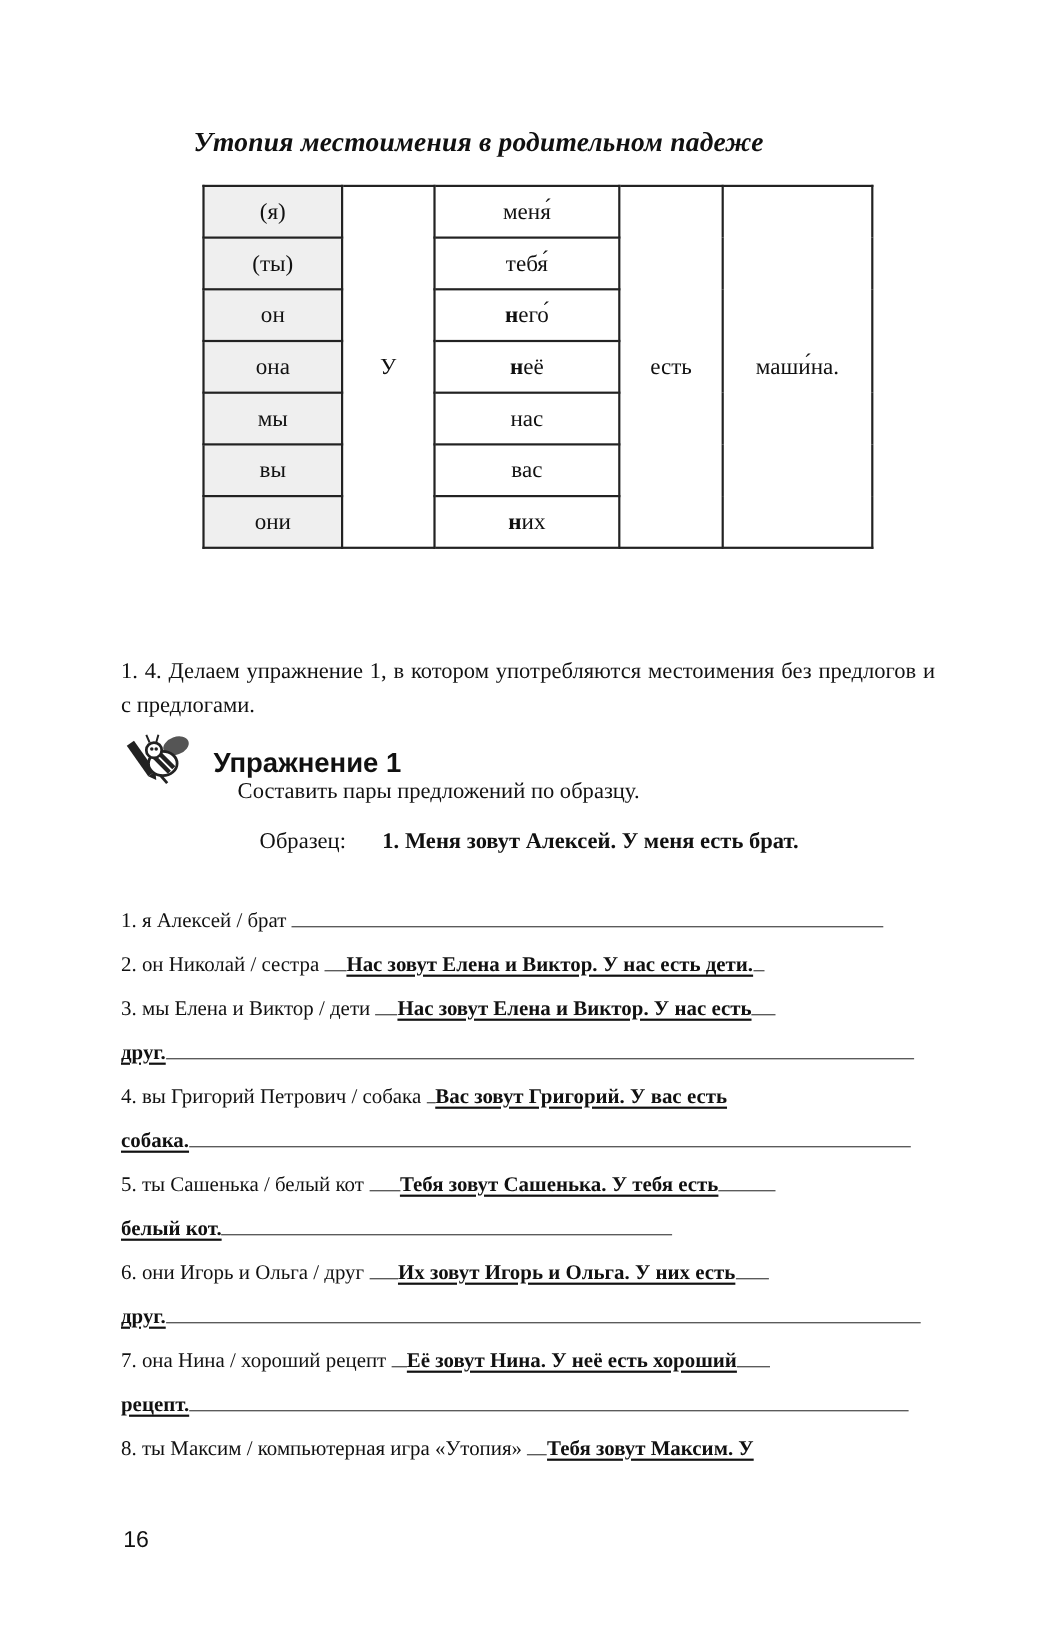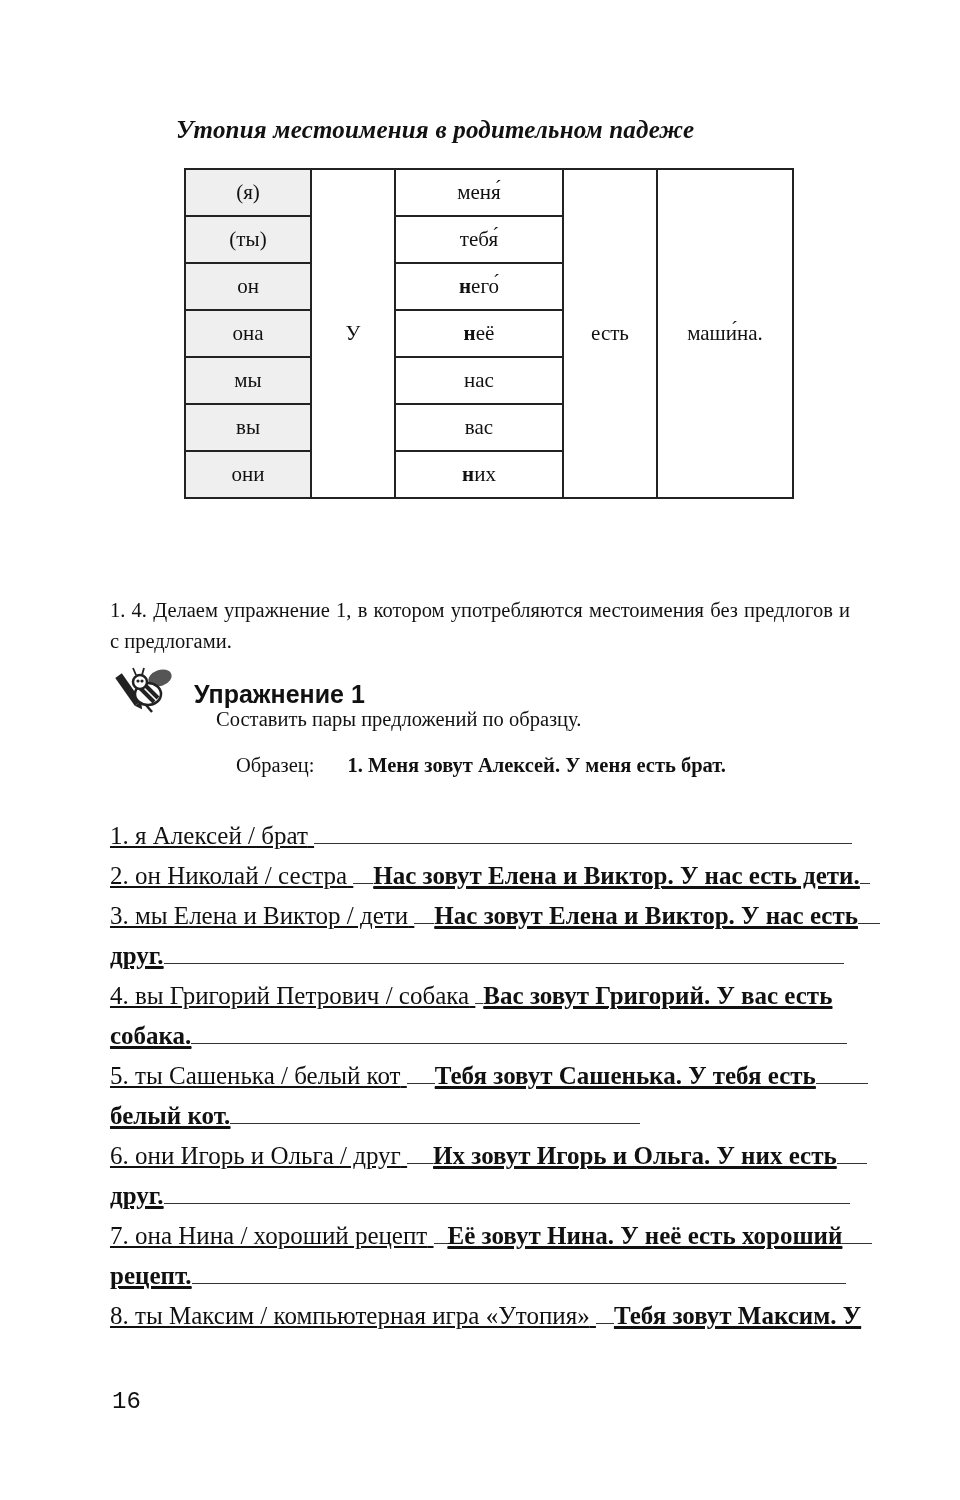--- a/index.html
+++ b/index.html
@@ -25,28 +25,28 @@
     .ex-head { position: absolute; left: 114px; top: 662px; display: flex; align-items: center; }
     .ex-title { font-family: "Liberation Sans", "DejaVu Sans", sans-serif; font-weight: bold;
                 font-size: 25px; margin-left: 18px; margin-top: 12px; }
     .bee { width: 62px; height: 52px; }
 
     .instr { position: absolute; left: 216px; top: 708px; font-size: 20.5px; }
     .sample { position: absolute; left: 236px; top: 754px; font-size: 20.5px; }
     .sample .lbl { margin-right: 28px; text-align: right; }
     .sample .txt { font-weight: bold; }
 
-    .line { position: absolute; left: 110px; font-size: 25px; white-space: nowrap; height: 30px; text-decoration: underline; }
+    .line { position: absolute; left: 110px; font-size: 19px; white-space: nowrap; height: 30px; }
     .ans { font-weight: bold; text-decoration: underline; text-decoration-thickness: 2px;
            text-underline-offset: 3px; }
     .blank { display: inline-block; border-bottom: 1.5px solid #333; height: 20px;
              vertical-align: baseline; }
 
     .page-num { position: absolute; left: 112px; top: 1388px;
-                font-family: Liberation Mono, monospace; font-size: 24px; }
+                font-family: Liberation Sans, sans-serif; font-size: 21px; }
   </style>
 </head>
 <body>
 
 <div class="table-title">Утопия местоимения в родительном падеже</div>
 
 <table class="pron">
   <tbody>
       <tr>
     <td class="c1">(я)</td>

